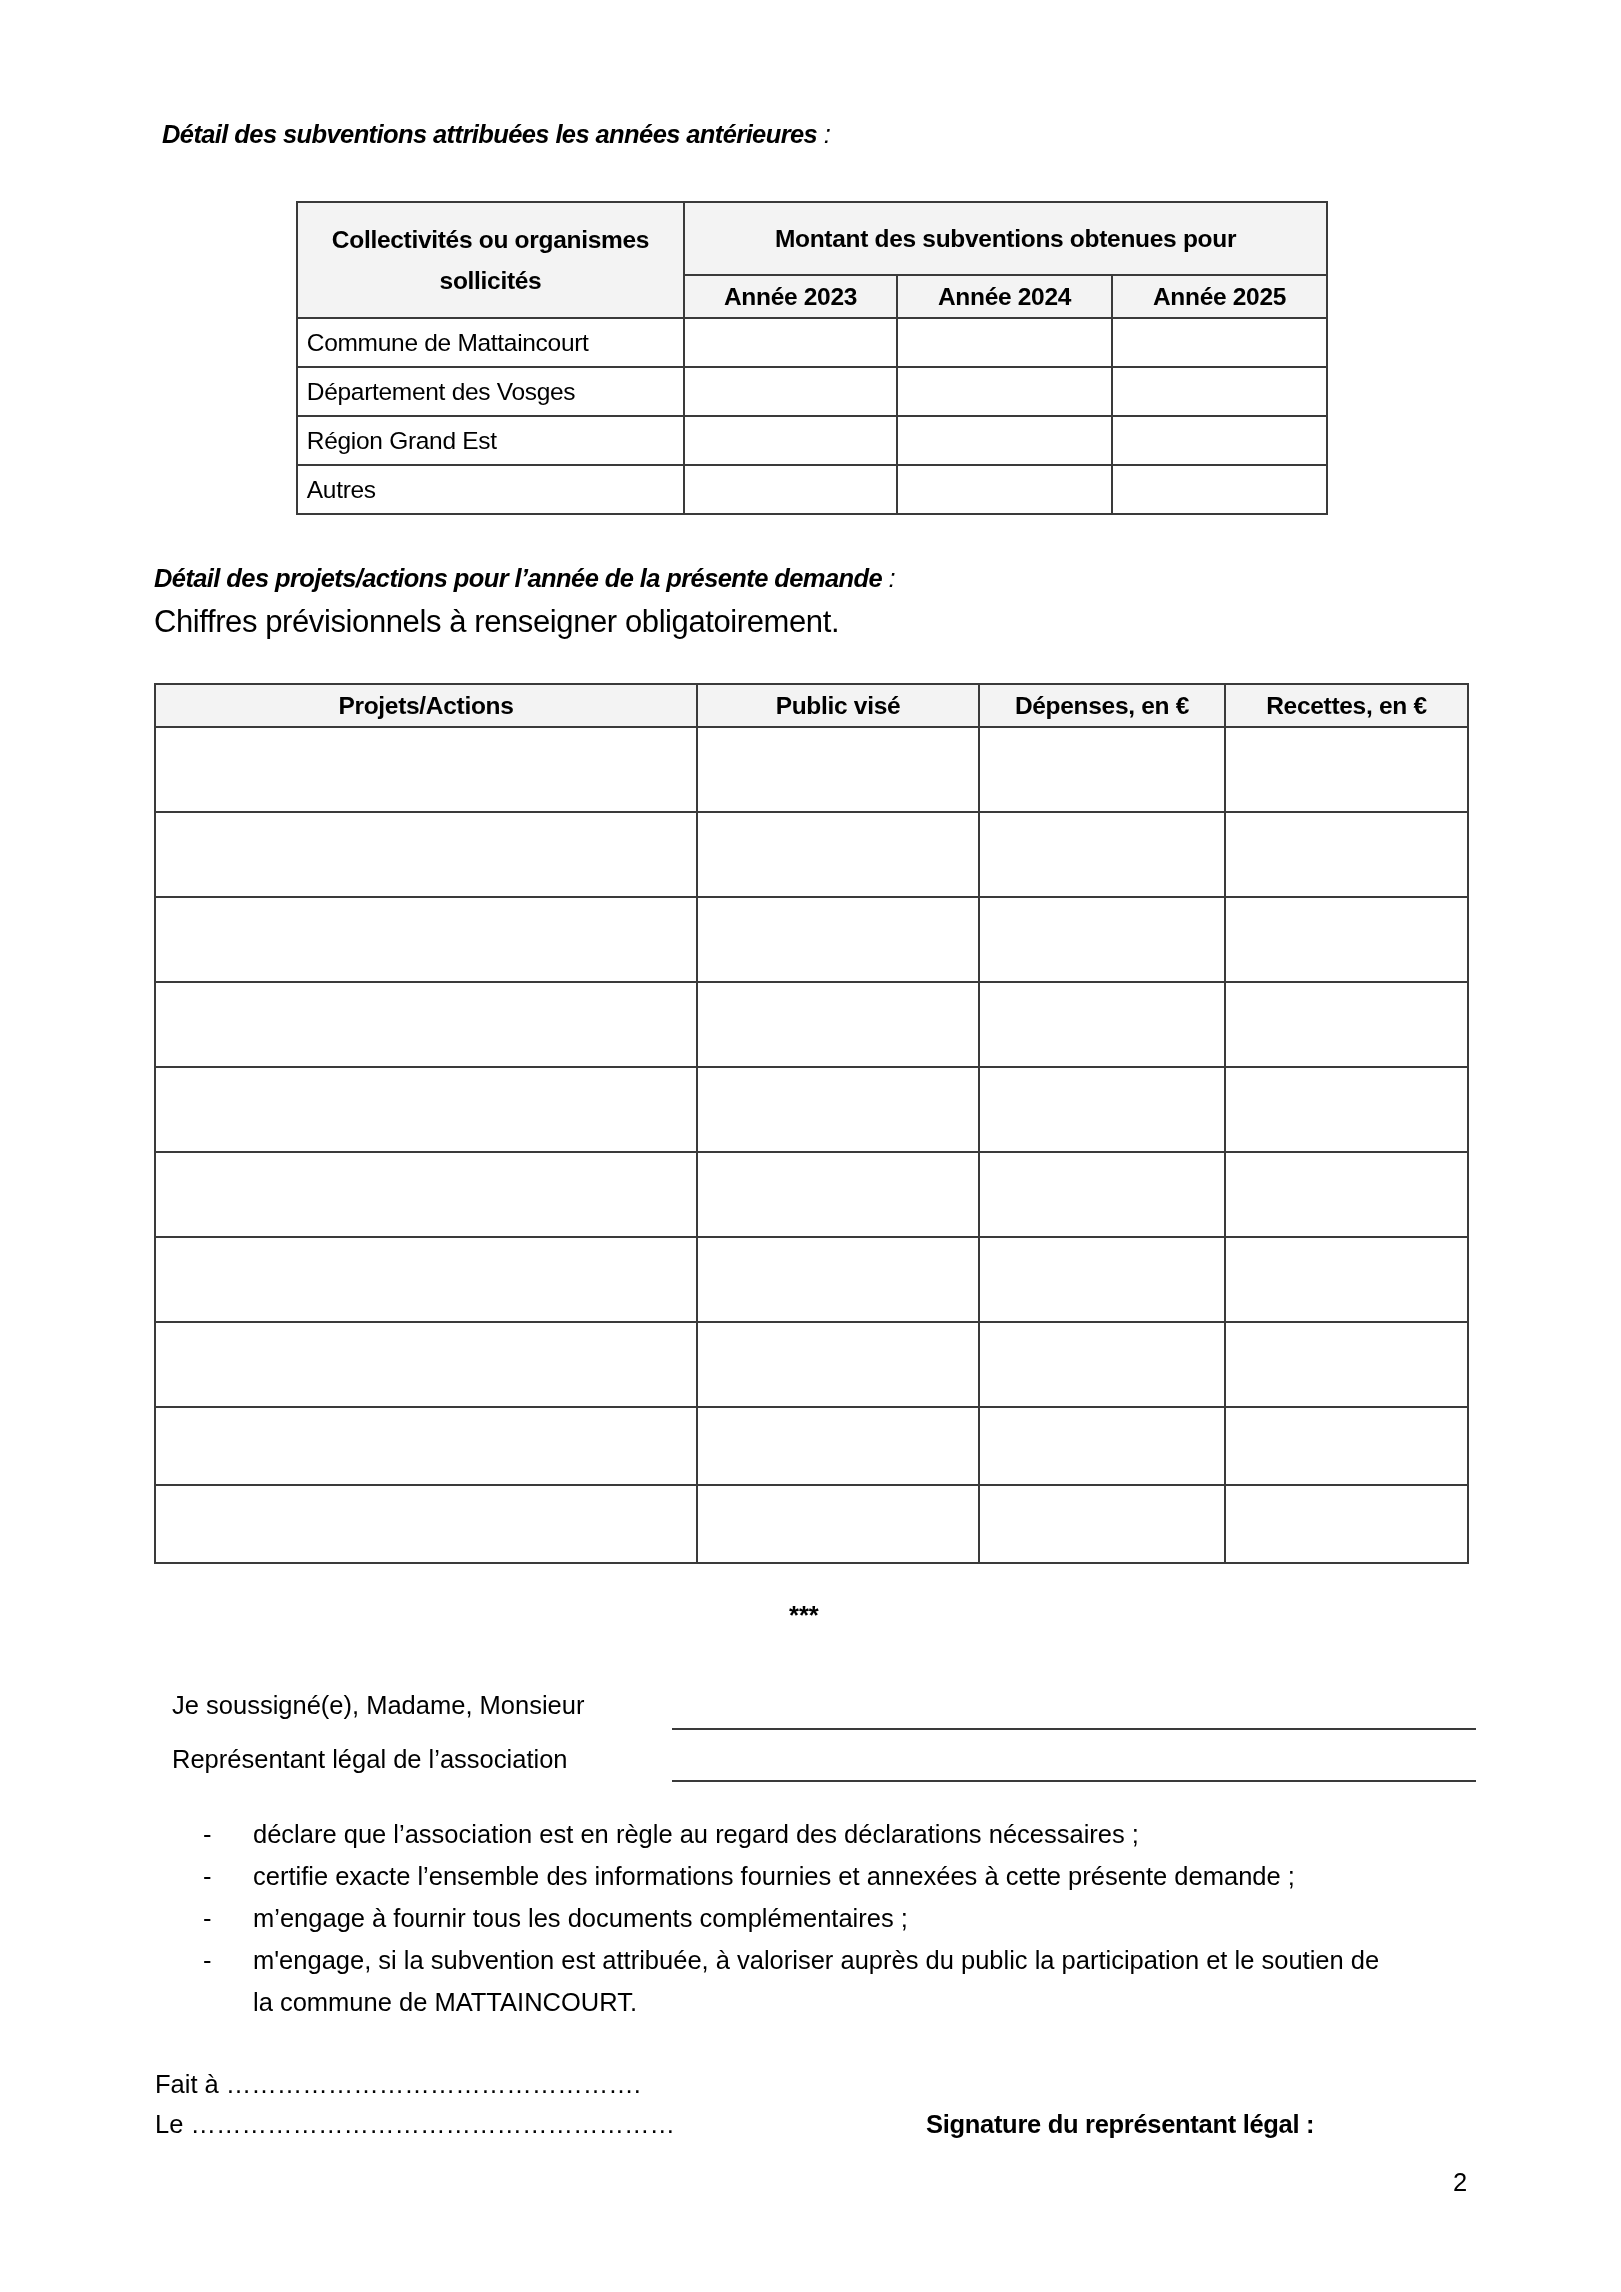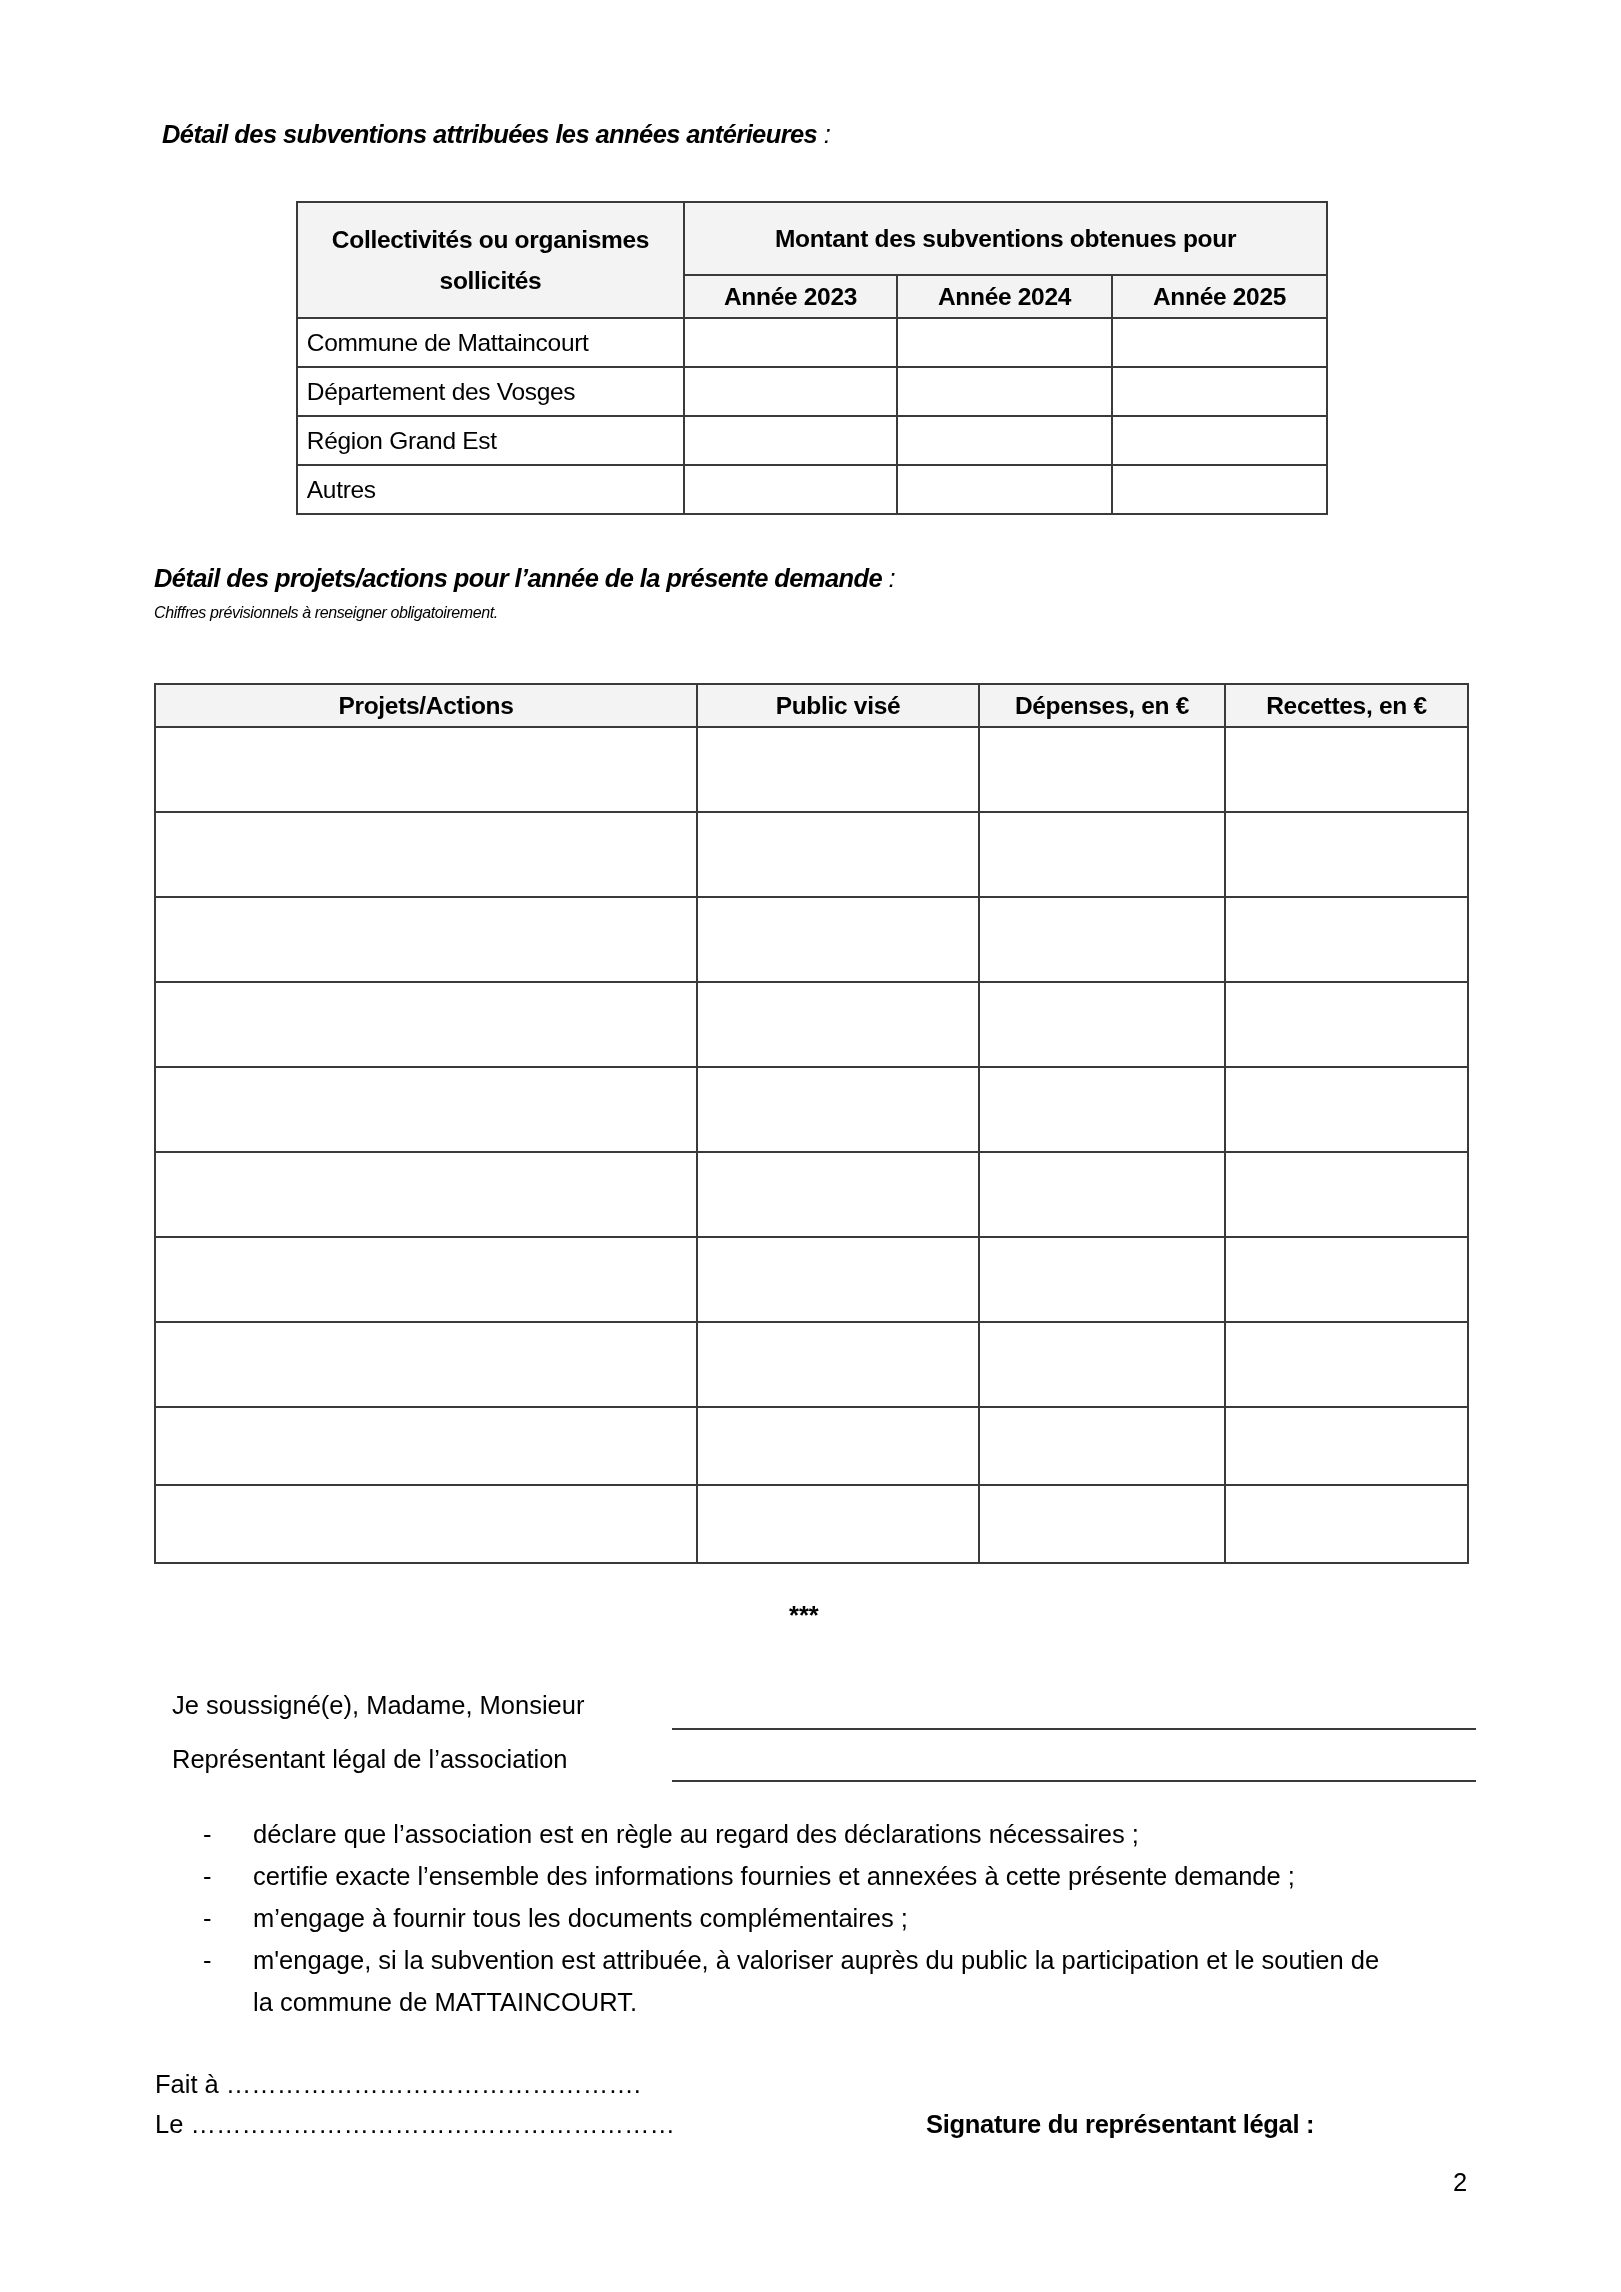--- a/index.html
+++ b/index.html
@@ -2,21 +2,21 @@
 <html><head>
 <meta charset="utf-8">
 <style>
   html, body { margin: 0; padding: 0; background: #ffffff; }
   body { width: 1621px; height: 2293px; position: relative; overflow: hidden;
          font-family: "Liberation Sans", sans-serif; color: #000; }
   .abs { position: absolute; white-space: nowrap; }
   .txt { font-size: 25.5px; line-height: 29px; }
   .heading { font-size: 25.5px; font-weight: bold; font-style: italic; letter-spacing: -0.6px; }
   .heading .colon { font-weight: normal; }
-  .subnote { font-size: 16px; font-style: italic; letter-spacing: -0.4px; }
+  .subnote { font-size: 31px; letter-spacing: -0.4px; }
 
   table.grid { position: absolute; border-collapse: collapse; table-layout: fixed; }
   table.grid td, table.grid th { border: 2px solid #3a3a3a; padding: 0; }
   table.grid th { background: #f3f3f3; font-weight: bold; font-size: 24.5px; text-align: center;
                   letter-spacing: -0.3px; }
   table.grid td { font-size: 24.5px; border-radius: 18px; }
   table.grid td.label { padding-left: 8.8px; letter-spacing: -0.3px; }
   table.grid td.cell { background: #fff; }
 
   #t1 { left: 296px; top: 201px; width: 1029px; padding-left: 23px; }

